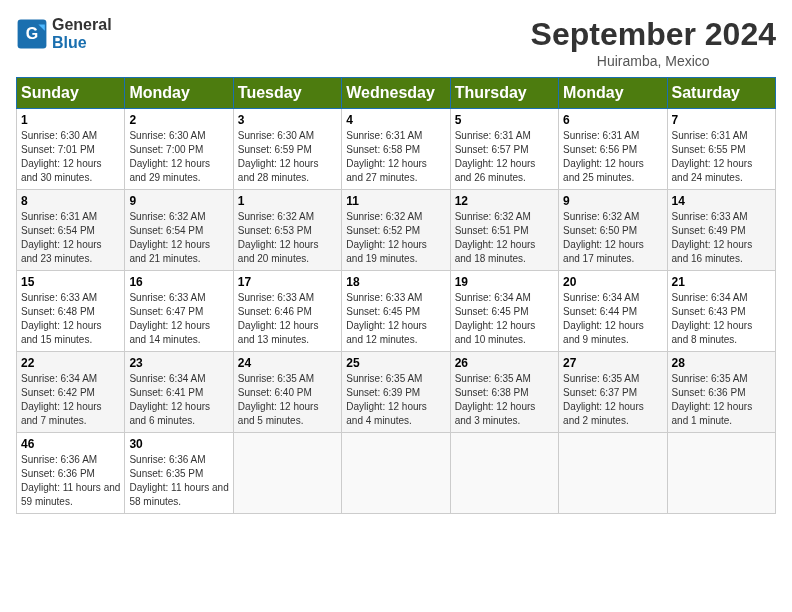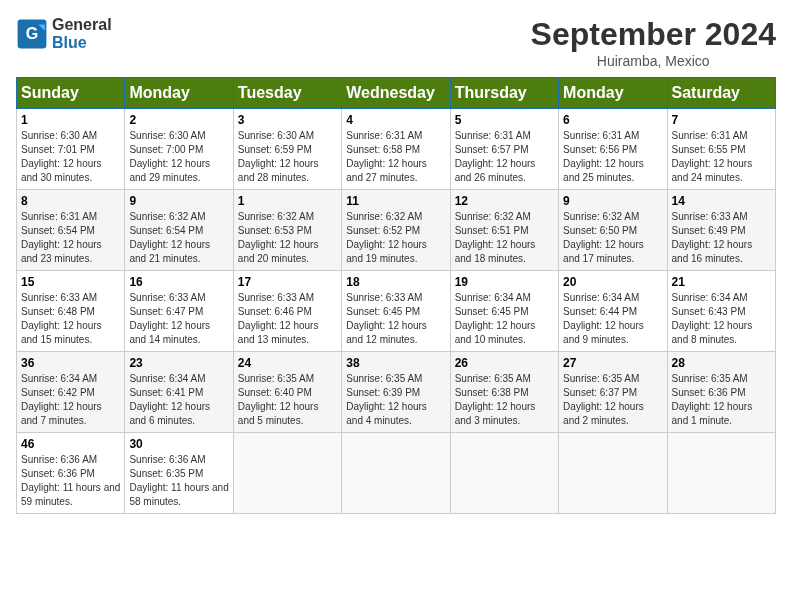--- a/index.html
+++ b/index.html
@@ -136,24 +136,24 @@
       <tr>
         <td><span class="day-num">15</span><span class="day-info">Sunrise: 6:33 AM<br>Sunset: 6:48 PM<br>Daylight: 12 hours and 15 minutes.</span></td>
         <td><span class="day-num">16</span><span class="day-info">Sunrise: 6:33 AM<br>Sunset: 6:47 PM<br>Daylight: 12 hours and 14 minutes.</span></td>
         <td><span class="day-num">17</span><span class="day-info">Sunrise: 6:33 AM<br>Sunset: 6:46 PM<br>Daylight: 12 hours and 13 minutes.</span></td>
         <td><span class="day-num">18</span><span class="day-info">Sunrise: 6:33 AM<br>Sunset: 6:45 PM<br>Daylight: 12 hours and 12 minutes.</span></td>
         <td><span class="day-num">19</span><span class="day-info">Sunrise: 6:34 AM<br>Sunset: 6:45 PM<br>Daylight: 12 hours and 10 minutes.</span></td>
         <td><span class="day-num">20</span><span class="day-info">Sunrise: 6:34 AM<br>Sunset: 6:44 PM<br>Daylight: 12 hours and 9 minutes.</span></td>
         <td><span class="day-num">21</span><span class="day-info">Sunrise: 6:34 AM<br>Sunset: 6:43 PM<br>Daylight: 12 hours and 8 minutes.</span></td>
       </tr>
       <tr>
-        <td><span class="day-num">36</span><span class="day-info">Sunrise: 6:34 AM<br>Sunset: 6:42 PM<br>Daylight: 12 hours and 7 minutes.</span></td>
+        <td><span class="day-num">22</span><span class="day-info">Sunrise: 6:34 AM<br>Sunset: 6:42 PM<br>Daylight: 12 hours and 7 minutes.</span></td>
         <td><span class="day-num">23</span><span class="day-info">Sunrise: 6:34 AM<br>Sunset: 6:41 PM<br>Daylight: 12 hours and 6 minutes.</span></td>
         <td><span class="day-num">24</span><span class="day-info">Sunrise: 6:35 AM<br>Sunset: 6:40 PM<br>Daylight: 12 hours and 5 minutes.</span></td>
-        <td><span class="day-num">38</span><span class="day-info">Sunrise: 6:35 AM<br>Sunset: 6:39 PM<br>Daylight: 12 hours and 4 minutes.</span></td>
+        <td><span class="day-num">25</span><span class="day-info">Sunrise: 6:35 AM<br>Sunset: 6:39 PM<br>Daylight: 12 hours and 4 minutes.</span></td>
         <td><span class="day-num">26</span><span class="day-info">Sunrise: 6:35 AM<br>Sunset: 6:38 PM<br>Daylight: 12 hours and 3 minutes.</span></td>
         <td><span class="day-num">27</span><span class="day-info">Sunrise: 6:35 AM<br>Sunset: 6:37 PM<br>Daylight: 12 hours and 2 minutes.</span></td>
         <td><span class="day-num">28</span><span class="day-info">Sunrise: 6:35 AM<br>Sunset: 6:36 PM<br>Daylight: 12 hours and 1 minute.</span></td>
       </tr>
       <tr>
         <td><span class="day-num">46</span><span class="day-info">Sunrise: 6:36 AM<br>Sunset: 6:36 PM<br>Daylight: 11 hours and 59 minutes.</span></td>
         <td><span class="day-num">30</span><span class="day-info">Sunrise: 6:36 AM<br>Sunset: 6:35 PM<br>Daylight: 11 hours and 58 minutes.</span></td>
         <td class="empty"></td>
         <td class="empty"></td>
         <td class="empty"></td>

